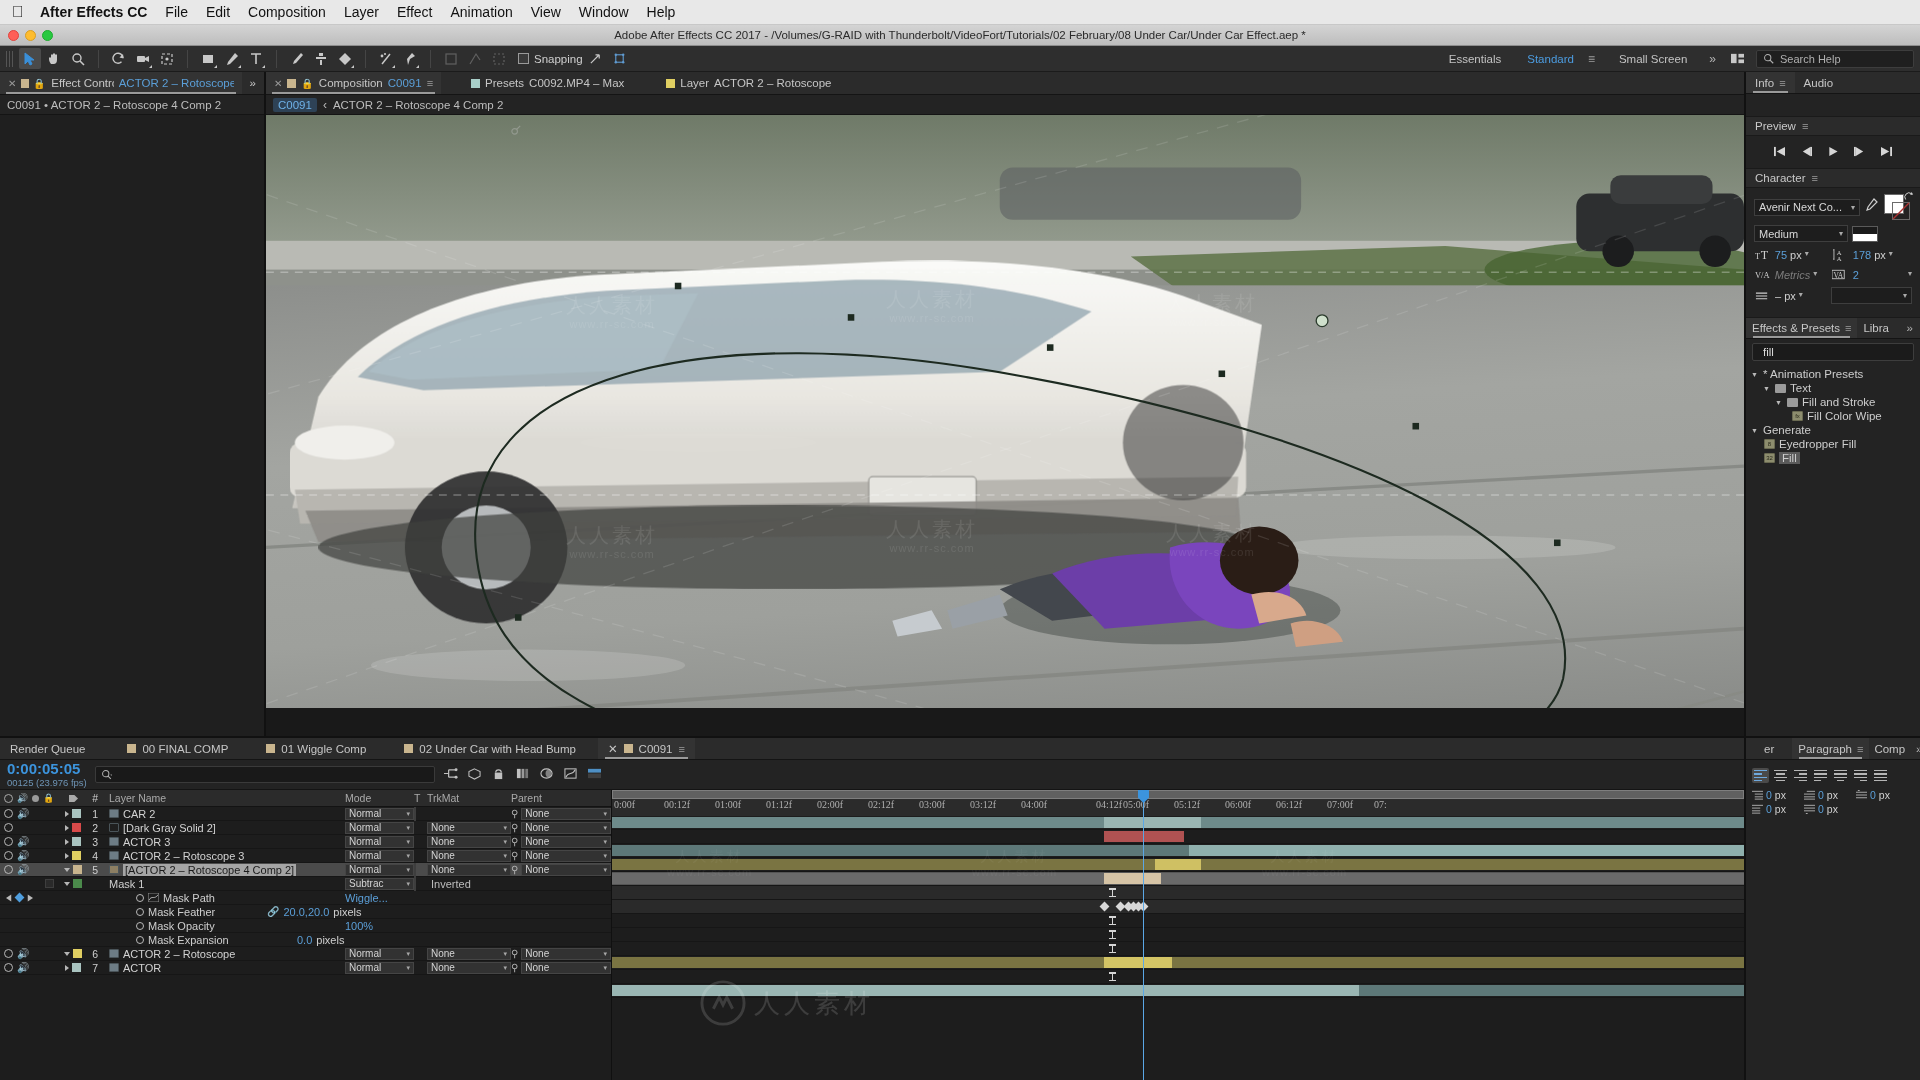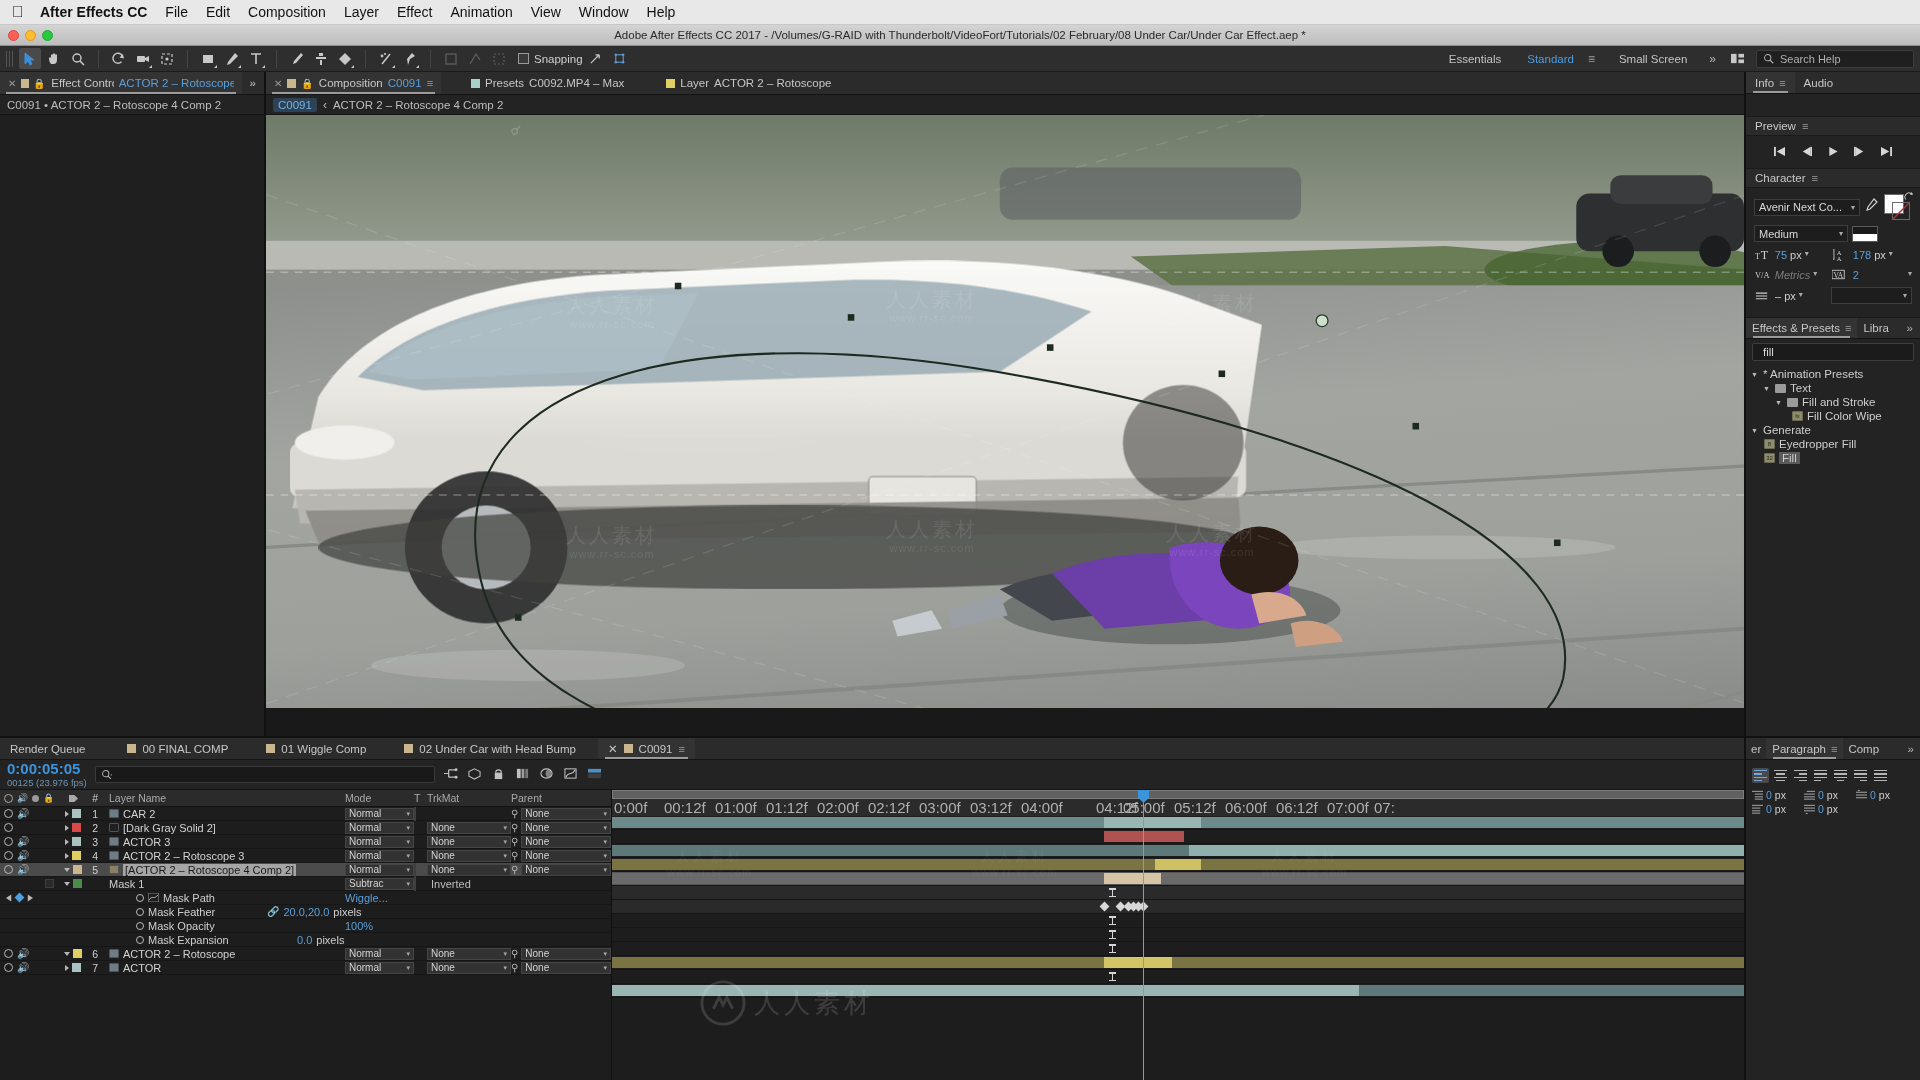--- a/index.html
+++ b/index.html
@@ -208,21 +208,21 @@
   .propname { color:#cfcfcf; }
   .val { color:#5b9fd8; }
   .stop { width:8px;height:8px;border:1.3px solid #b9b9b9;border-radius:50%;display:inline-block; }
   .kf-nav { display:flex;align-items:center;gap:3px; }
   .kf-dia { width:7px;height:7px;background:#4f9ede;transform:rotate(45deg); }
 
   
   .trackpanel { flex:1; position:relative; background:#1d1d1d; overflow:hidden;}
   .workbar { height:9px; background:#606060; border:1px solid #7e7e7e; position:relative;}
   .ticks { position:relative; height:17px; background:#2b2b2b;}
-  .tick { position:absolute; top:0; height:24px; font-size:15px; color:#b0b0b0; padding-left:2px; }
+  .tick { position:absolute; top:0; height:24px; font-size:10px; color:#b0b0b0; padding-left:2px;font-family:Liberation Serif, serif; }
   .tick::before{content:'';position:absolute;left:0;bottom:0;width:1px;height:5px;background:#777;}
   .trackrow { height:14px; border-bottom:1px solid #161616; position:relative; }
   .bar { position:absolute; top:1px; bottom:1px; }
   .cti { position:absolute; top:0; bottom:0; width:1px; background:#5aa7e6; z-index:20;}
   .cti-head { position:absolute; top:0; width:11px; height:13px; background:#3c94dd; margin-left:-5px; z-index:21;
     clip-path: polygon(0 0,100% 0,100% 60%,50% 100%,0 60%); }
   .kf { position:absolute; width:7px;height:7px;background:#d8d8d8;transform:rotate(45deg);}
   .ibeam { position:absolute; width:7px; height:9px; }
   .ibeam::before,.ibeam::after{content:'';position:absolute;left:0;width:7px;height:1.5px;background:#d5d5d5;}
   .ibeam::before{top:0;} .ibeam::after{bottom:0;}
@@ -1472,21 +1472,21 @@
           <div class="wm" style="left:650px;top:58px;font-size:14px;opacity:.5">
             <span>人人素材</span><small>www.rr-sc.com</small>
           </div>
         </div>
       </div>
 
     </div>
 
     <div class="tl-rightdock">
       <div class="rd-tabs">
-        <div class="rd-tab" style="padding:0 5px">
+        <div class="rd-tab" style="padding:0 18px">
           <span>er</span>
         </div>
         <div class="rd-tab active" style="padding:0 6px">
           <span>Paragraph</span>
           <span class="hamb">≡</span>
         </div>
         <div class="rd-tab" style="padding:0 5px">
           <span>Comp</span>
         </div>
         <div class="rd-tab" style="margin-left:auto;padding:0 6px;color:#b4b4b4">»</div>

